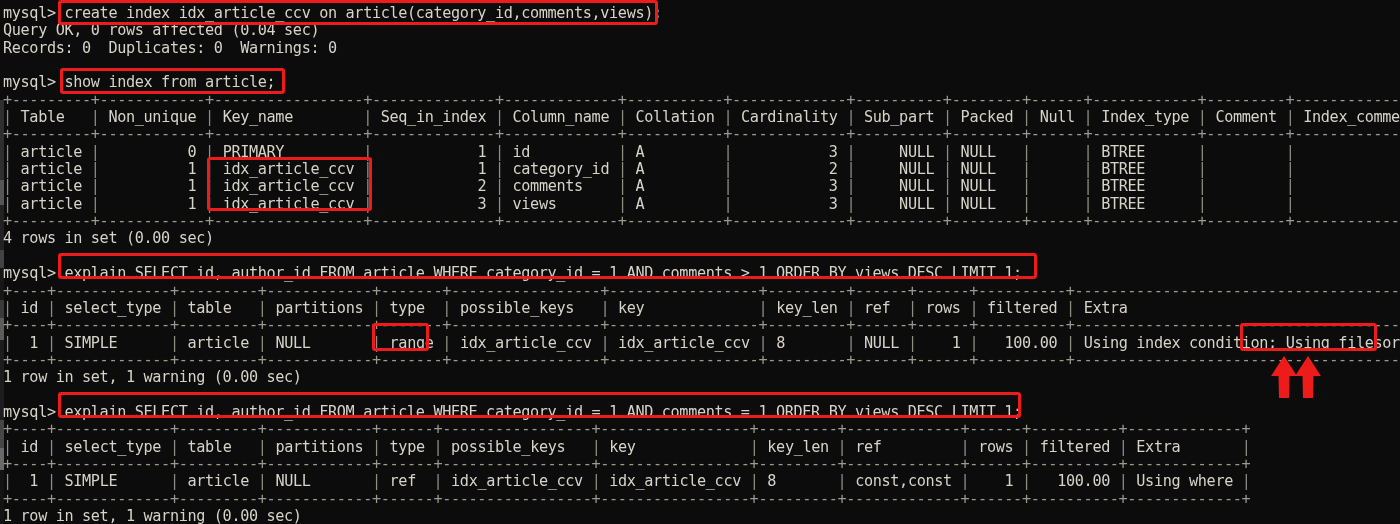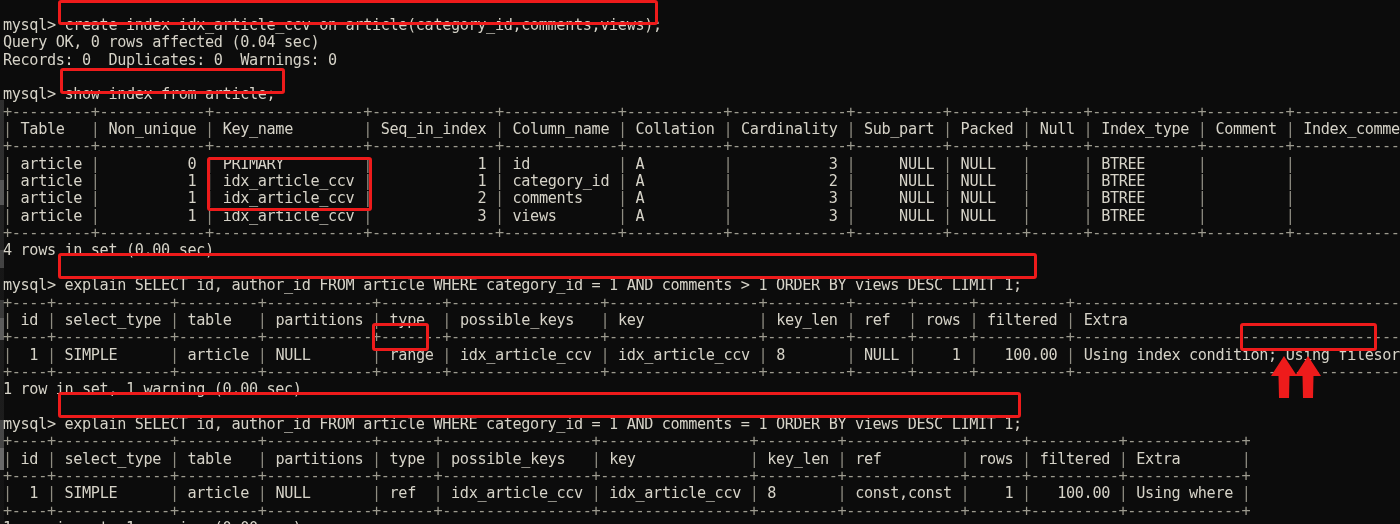--- a/index.html
+++ b/index.html
@@ -21,21 +21,21 @@
     left: 0;
     top: 0;
     width: 1400px;
     height: 524px;
     color: #d6d3c8;
     font-family: "DejaVu Sans Mono", "Liberation Mono", monospace;
     font-size: 15.2px;
     line-height: 17.35px;
     letter-spacing: -0.36px;
     white-space: pre;
-    padding: 17px 0 0 3px;
+    padding: 5px 0 0 3px;
     box-sizing: border-box;
   }
   #terminal .line {
     height: 17.35px;
     white-space: pre;
   }
   #terminal .rule {
     color: #9c9a8e;
   }
   #terminal .pipe {

